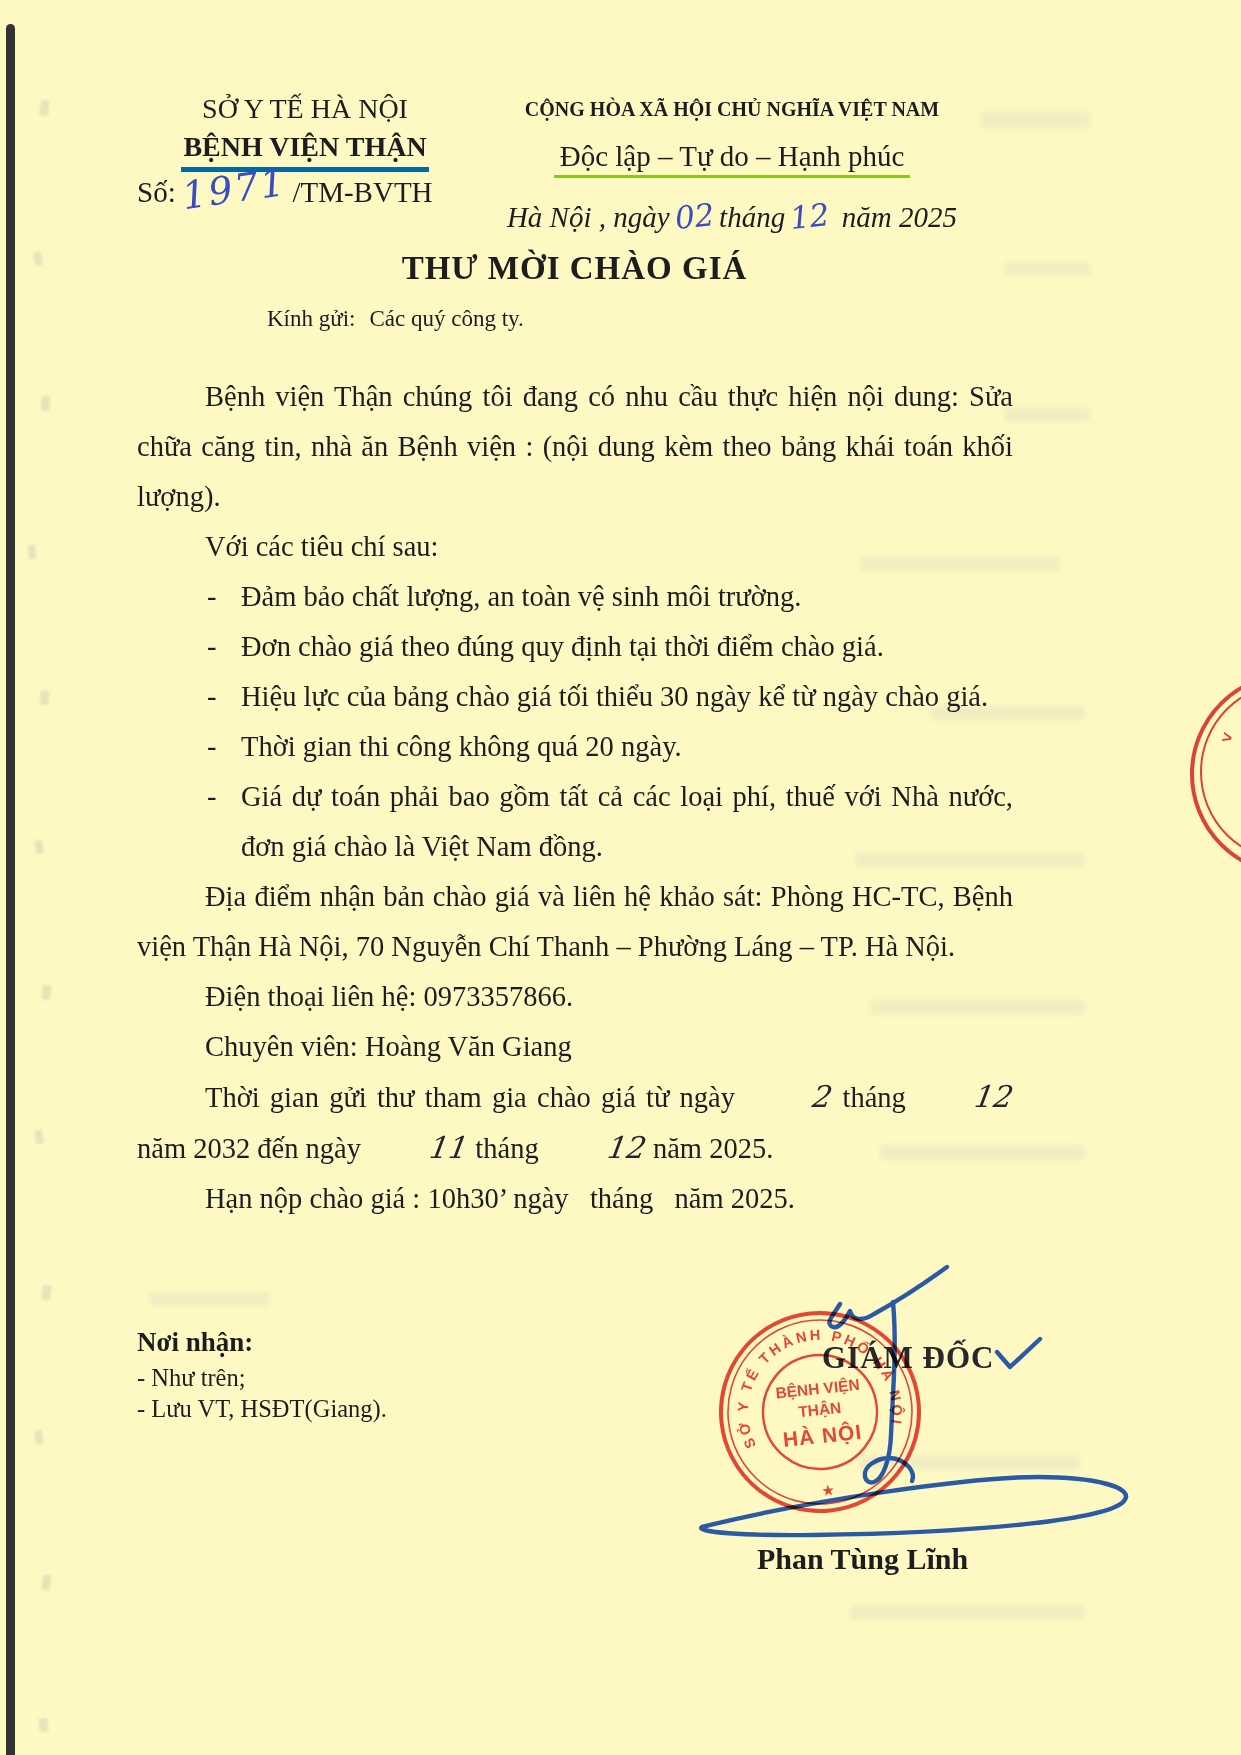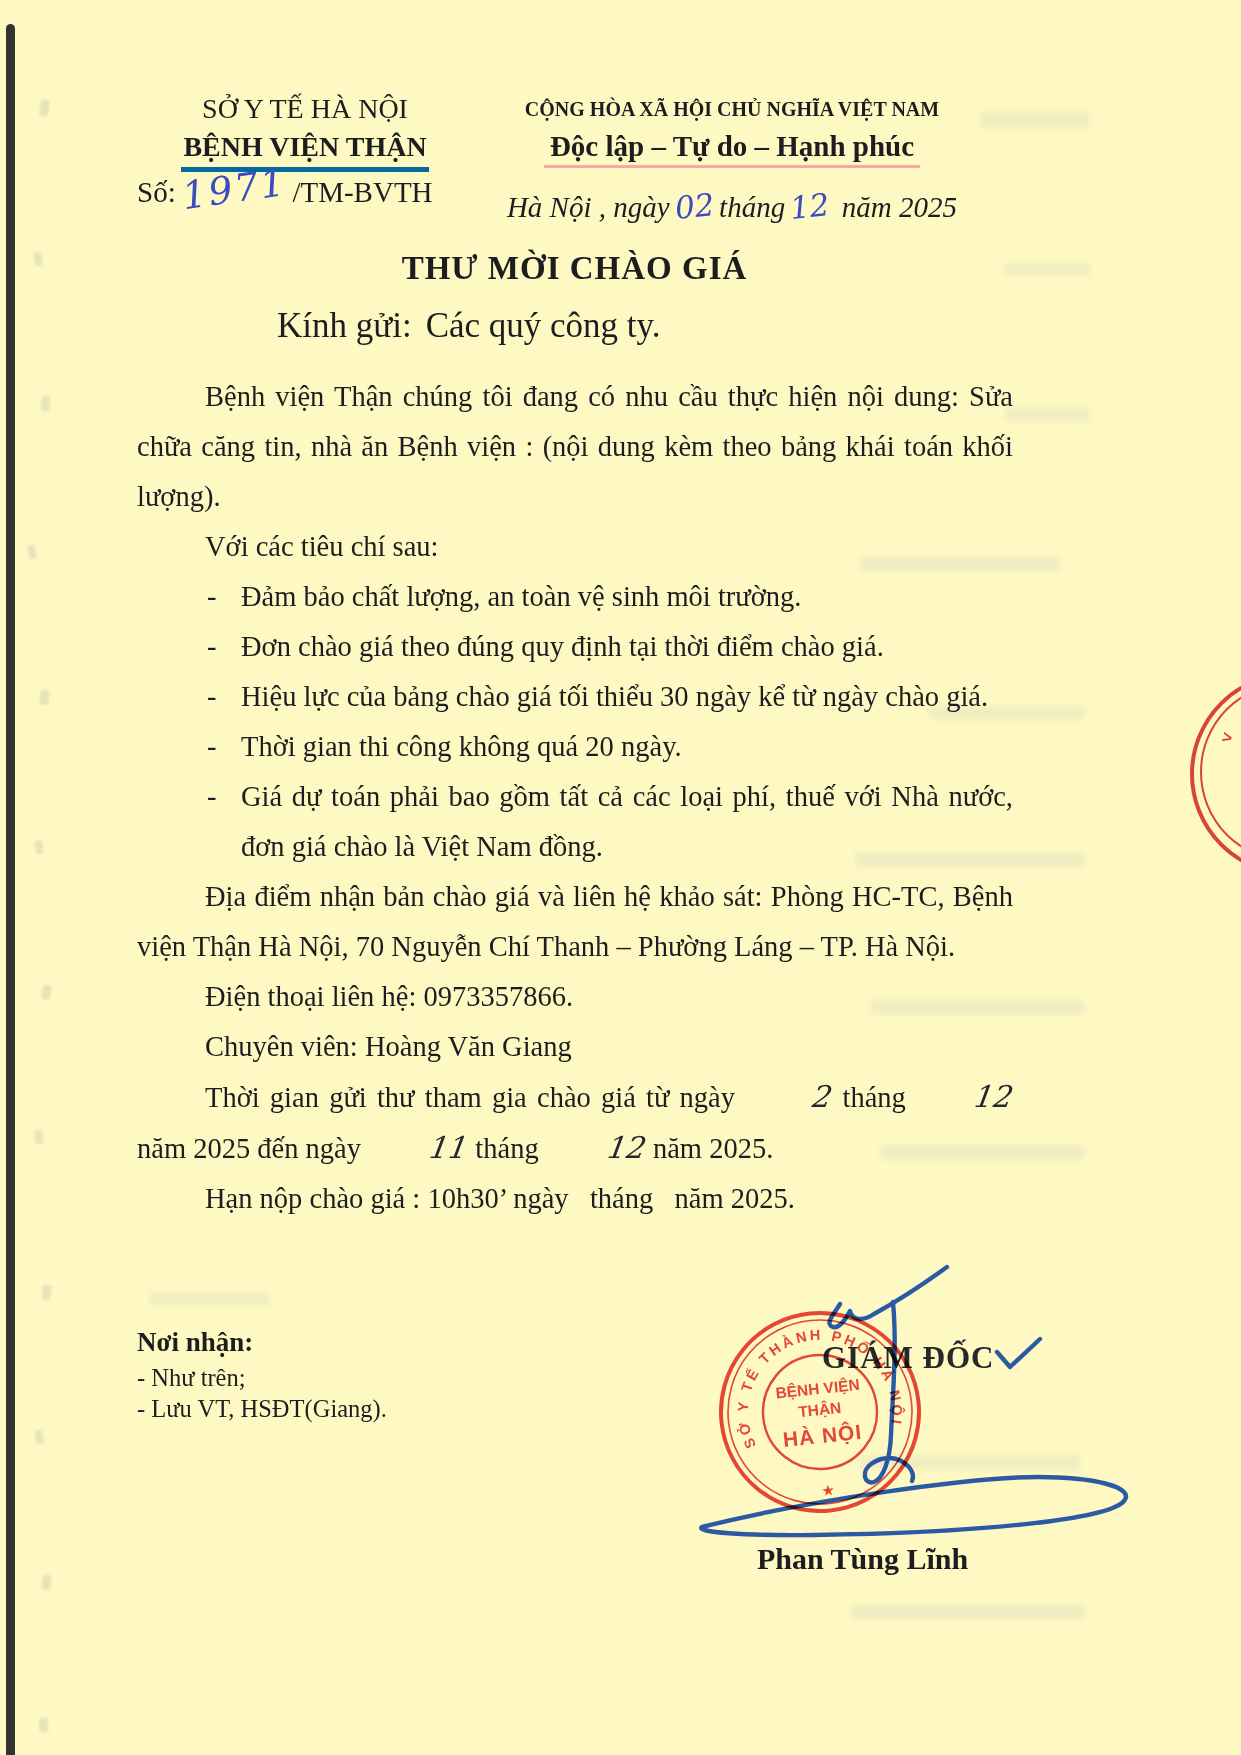--- a/index.html
+++ b/index.html
@@ -13,26 +13,26 @@
   .noise{position:absolute;background:#7b7e8a;opacity:.16;border-radius:2px;filter:blur(1px);display:block;}
   .smudge{position:absolute;background:#9aa0ac;opacity:.12;border-radius:3px;filter:blur(2px);display:block;}
   
   .header-left{position:absolute;left:137px;top:90px;width:336px;text-align:center;font-size:28px;line-height:38px;}
   .header-left .org-name{font-weight:bold;display:inline-block;border-bottom:5px solid #0369a1;padding:0 2px 1px;}
   .so-line{position:absolute;left:137px;top:176px;font-size:29px;}
   .hw-blue{font-family:"DejaVu Serif",serif;font-style:italic;color:#3a4cc0;display:inline-block;transform:rotate(-8deg);}
   .hw-num{font-size:38px;letter-spacing:2px;margin:0 6px;line-height:20px;}
   .header-right{position:absolute;left:443px;top:90px;width:578px;text-align:center;}
   .header-right .motto-line1{font-weight:bold;font-size:20px;line-height:38px;}
-  .header-right .motto-line2{font-weight:bold;font-size:29px;display:inline-block;border-bottom:3px solid #fca5a5;padding:0 6px 2px;margin-top:2px;}
+  .header-right .motto-line2{font-weight:normal;font-size:29px;display:inline-block;border-bottom:3px solid #84cc16;padding:0 6px 2px;margin-top:12px;}
   .date-line{margin-top:20px;font-style:italic;font-size:29px;}
   .date-line .hw-date{font-size:31px;transform:rotate(-6deg);margin:0 5px;}
   
   .doc-title{position:absolute;left:137px;top:250px;width:875px;text-align:center;font-weight:bold;font-size:33px;letter-spacing:1px;}
-  .salutation{position:absolute;left:277px;top:306px;font-size:35px;}
+  .salutation{position:absolute;left:267px;top:306px;font-size:23px;}
   .salutation .sal-value{margin-left:14px;}
   .body-block{position:absolute;left:137px;top:372px;width:876px;font-size:28.5px;line-height:50px;text-align:justify;}
   .body-block p{margin:0;text-indent:68px;}
   .para-tight{text-indent:75px;}
   ul.criteria{list-style:none;margin:0;padding:0;}
   ul.criteria li{position:relative;padding-left:104px;text-indent:0;}
   ul.criteria .dash{position:absolute;left:70px;top:0;}
   .keep-spaces{white-space:pre-wrap;}
   .hw-dark{font-family:"DejaVu Serif",serif;font-style:italic;color:#26262e;display:inline-block;transform:skewX(-10deg);font-size:30px;}
   .nogap{margin-left:1px;}
@@ -103,21 +103,21 @@
     <ul class="criteria">
       <li><span class="dash">-</span><span>Đảm bảo chất lượng, an toàn vệ sinh môi trường.</span></li>
       <li><span class="dash">-</span><span>Đơn chào giá theo đúng quy định tại thời điểm chào giá.</span></li>
       <li><span class="dash">-</span><span>Hiệu lực của bảng chào giá tối thiểu 30 ngày kể từ ngày chào giá.</span></li>
       <li><span class="dash">-</span><span>Thời gian thi công không quá 20 ngày.</span></li>
       <li><span class="dash">-</span><span>Giá dự toán phải bao gồm tất cả các loại phí, thuế với Nhà nước, đơn giá chào là Việt Nam đồng.</span></li>
     </ul>
     <p>Địa điểm nhận bản chào giá và liên hệ khảo sát: Phòng HC-TC, Bệnh viện Thận Hà Nội, 70 Nguyễn Chí Thanh – Phường Láng  – TP. Hà Nội.</p>
     <p>Điện thoại liên hệ: 0973357866.</p>
     <p>Chuyên viên: Hoàng Văn Giang</p>
-    <p><span>Thời gian gửi thư tham gia chào giá từ ngày</span> <span class="hw-dark">2</span> <span>tháng</span><span class="hw-dark nogap">12</span><span>năm 2025 đến ngày</span><span class="hw-dark nogap">11</span> <span>tháng</span><span class="hw-dark nogap">12</span> <span>năm 2025.</span></p>
+    <p><span>Thời gian gửi thư tham gia chào giá từ ngày</span> <span class="hw-dark">2</span> <span>tháng</span><span class="hw-dark nogap">12</span><span>năm 2032 đến ngày</span><span class="hw-dark nogap">11</span> <span>tháng</span><span class="hw-dark nogap">12</span> <span>năm 2025.</span></p>
     <p class="keep-spaces">Hạn nộp chào giá : 10h30’ ngày   tháng   năm 2025.</p>
   </div>
 
   <div class="noi-nhan">
     <div class="nn-label">Nơi nhận:</div>
     <div>- Như trên;</div>
     <div>- Lưu VT, HSĐT(Giang).</div>
   </div>
 
   <div class="giam-doc">GIÁM ĐỐC</div>

